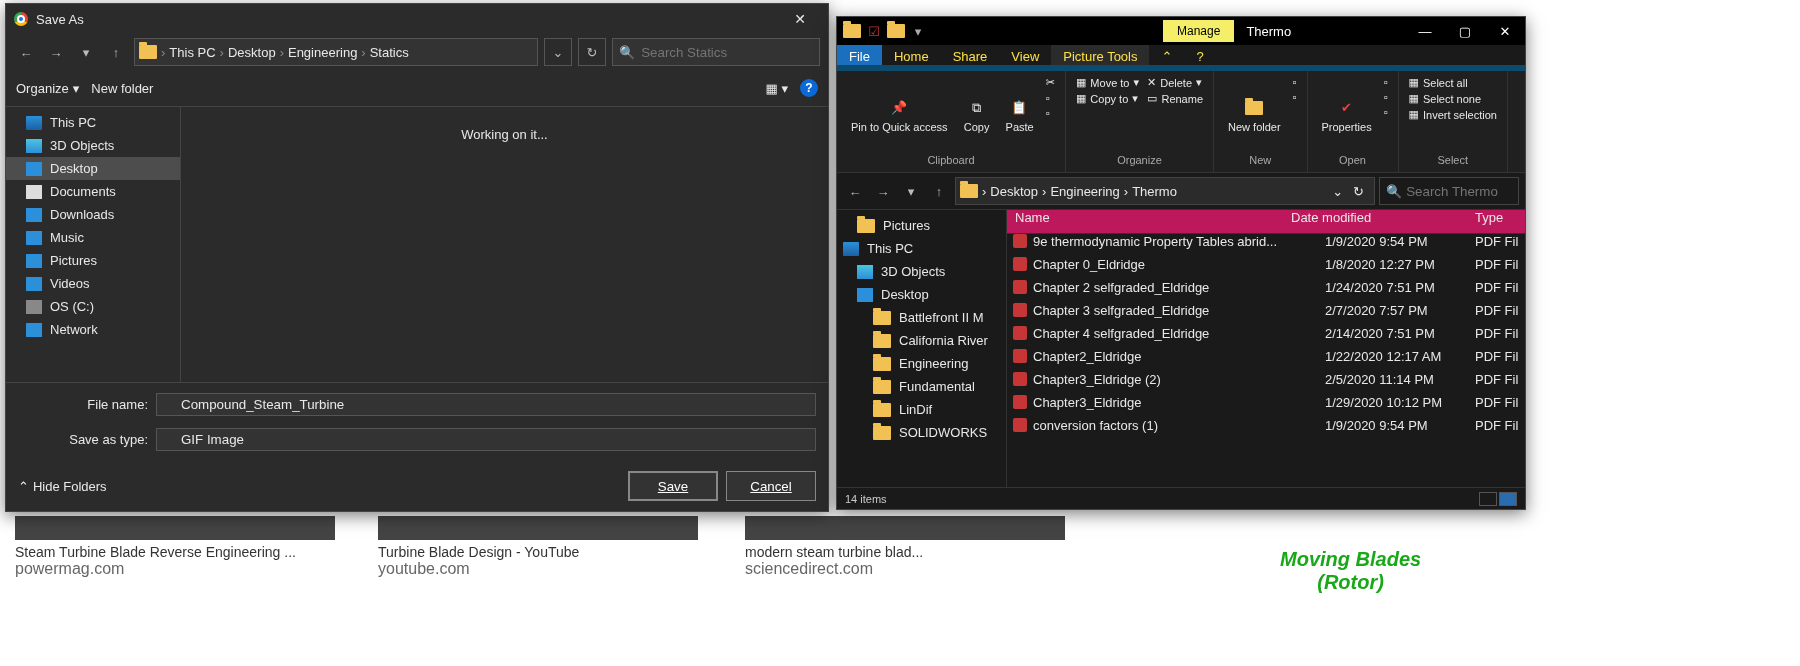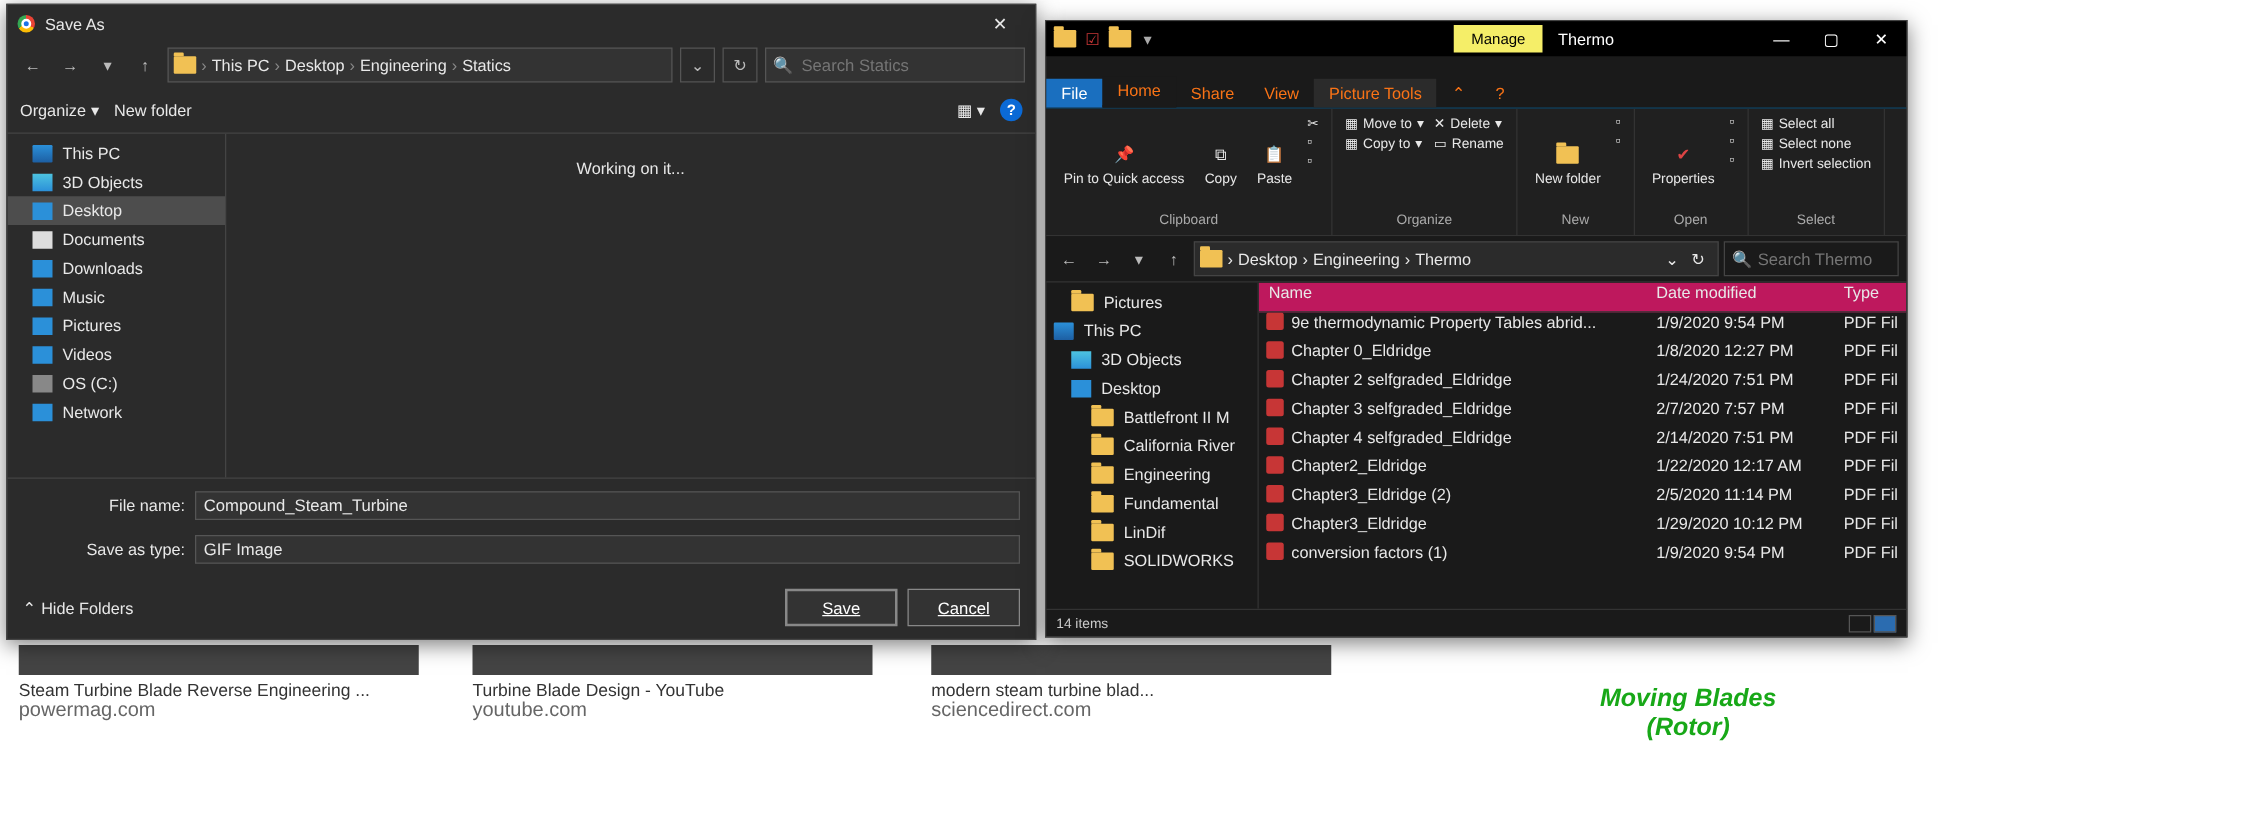--- a/index.html
+++ b/index.html
@@ -38,36 +38,36 @@
   .icn.dl{ background:#2b90d9;}
   .icn.music{ background:#2b90d9;}
   .icn.pic{ background:#2b90d9;}
   .icn.vid{ background:#2b90d9;}
   .icn.disk{ background:#888;}
   .icn.net{ background:#2b90d9;}
   .content { flex:1; display:flex; align-items:flex-start; justify-content:center; padding-top:20px; }
   .footer { border-top:1px solid #444; padding:10px 12px; display:flex; flex-direction:column; gap:12px; }
   .fldrow { display:flex; align-items:center; gap:8px;}
   .fldrow .lbl { width:130px; text-align:right;}
-  .fldrow .txt { flex:1; background:#333; border:1px solid #555; color:#e8e8e8; padding:3px 6px;}
+  .fldrow .txt { flex:1; background:#333; border:1px solid #555; color:#e8e8e8; padding:3px 24px;}
   .btnrow { display:flex; align-items:center; padding-top:8px;}
   .btnrow .hide{display:flex;align-items:center;gap:4px;cursor:pointer;}
   .btnrow .spacer{flex:1;}
   .btn{ width:90px; height:30px; border:1px solid #888; background:#333; color:#fff; margin-left:8px; cursor:pointer;text-decoration:underline;}
   .btn.primary{ border:2px solid #888 }
   
   .exp-title{ height:28px; display:flex; align-items:center; background:#000; }
   .qat{display:flex;align-items:center;gap:4px;padding:0 6px;}
   .qat .qicon{width:18px;height:18px;display:inline-flex;align-items:center;justify-content:center;}
   .highlighttab{ background:#f5ee68; color:#000; padding:4px 14px; font-size:12px; margin-left:230px;}
   .exp-title .etitle{color:#fff;padding:0 12px;}
   .exp-title .spacer{flex:1;}
   .winbtn{width:40px;text-align:center;cursor:pointer;color:#fff;}
-  .tabs{display:flex;height:42px;border-bottom:1px solid #0c4a6e;align-items:flex-end;}
-  .tab{padding:4px 12px;cursor:pointer;color:#f97316}
+  .tabs{display:flex;height:26px;border-bottom:6px solid #0c4a6e;}
+  .tab{padding:4px 12px;cursor:pointer;color:#fde047}
   .tab.file{background:#1a6fbf;color:#fff;}
   .tab.active{background:#1a1a1a;border-bottom:2px solid #1a1a1a;}
   .tab.context{background:#2b2b2b;}
   .ribbon{display:flex;background:#202020;border-bottom:1px solid #333;height:102px;}
   .grp{border-right:1px solid #333;display:flex;flex-direction:column;padding:4px 8px;}
   .grp .row{display:flex;gap:4px;flex:1}
   .grp .gname{font-size:11px;color:#aaa;text-align:center;padding:2px 0;}
   .rbtn{display:flex;flex-direction:column;align-items:center;justify-content:center;cursor:pointer;padding:2px 6px;}
   .rbtn .ricon{width:26px;height:26px;display:inline-flex;align-items:center;justify-content:center;}
   .rbtn .rlbl{font-size:11px;text-align:center;line-height:12px;}
@@ -78,21 +78,21 @@
   .searchbox2{width:140px;height:28px;border:1px solid #444;display:flex;align-items:center;padding:0 6px;gap:4px;}
   .exp-body{flex:1;display:flex;border-top:1px solid #333;overflow:hidden;}
   .exp-tree{width:170px;border-right:1px solid #333;overflow:hidden;padding:4px 0;}
   .exp-tree .item{display:flex;align-items:center;gap:8px;padding:4px 6px;cursor:pointer;white-space:nowrap;overflow:hidden;}
   .exp-tree .lvl1{padding-left:20px;}
   .exp-tree .lvl2{padding-left:36px;}
   .exp-list{flex:1;display:flex;flex-direction:column;overflow:hidden;}
   .colhead{display:flex;border-bottom:1px solid #333;height:24px;align-items:flex-start;background:#be185d;}
   .col-name{flex:1;padding-left:8px;}
   .col-date{width:150px;}
-  .col-type{width:50px;}
+  .col-type{width:50px;margin-left:34px;}
   .rows{flex:1;overflow:hidden;}
   .fr{display:flex;align-items:flex-start;height:23px;cursor:pointer;}
   .pdf{width:14px;height:14px;background:#c73636;border-radius:2px;margin:0 6px;}
   .fr .fname{flex:1;white-space:nowrap;overflow:hidden;text-overflow:ellipsis;}
   .fr .fdate{width:150px;}
   .fr .ftype{width:50px;white-space:nowrap;overflow:hidden;}
   .status{height:22px;border-top:1px solid #333;display:flex;align-items:center;padding:0 8px;font-size:11px;color:#ccc;}
   .status .spacer{flex:1;}
   .viewsw{width:18px;height:14px;border:1px solid #555;margin-left:2px;}
   

